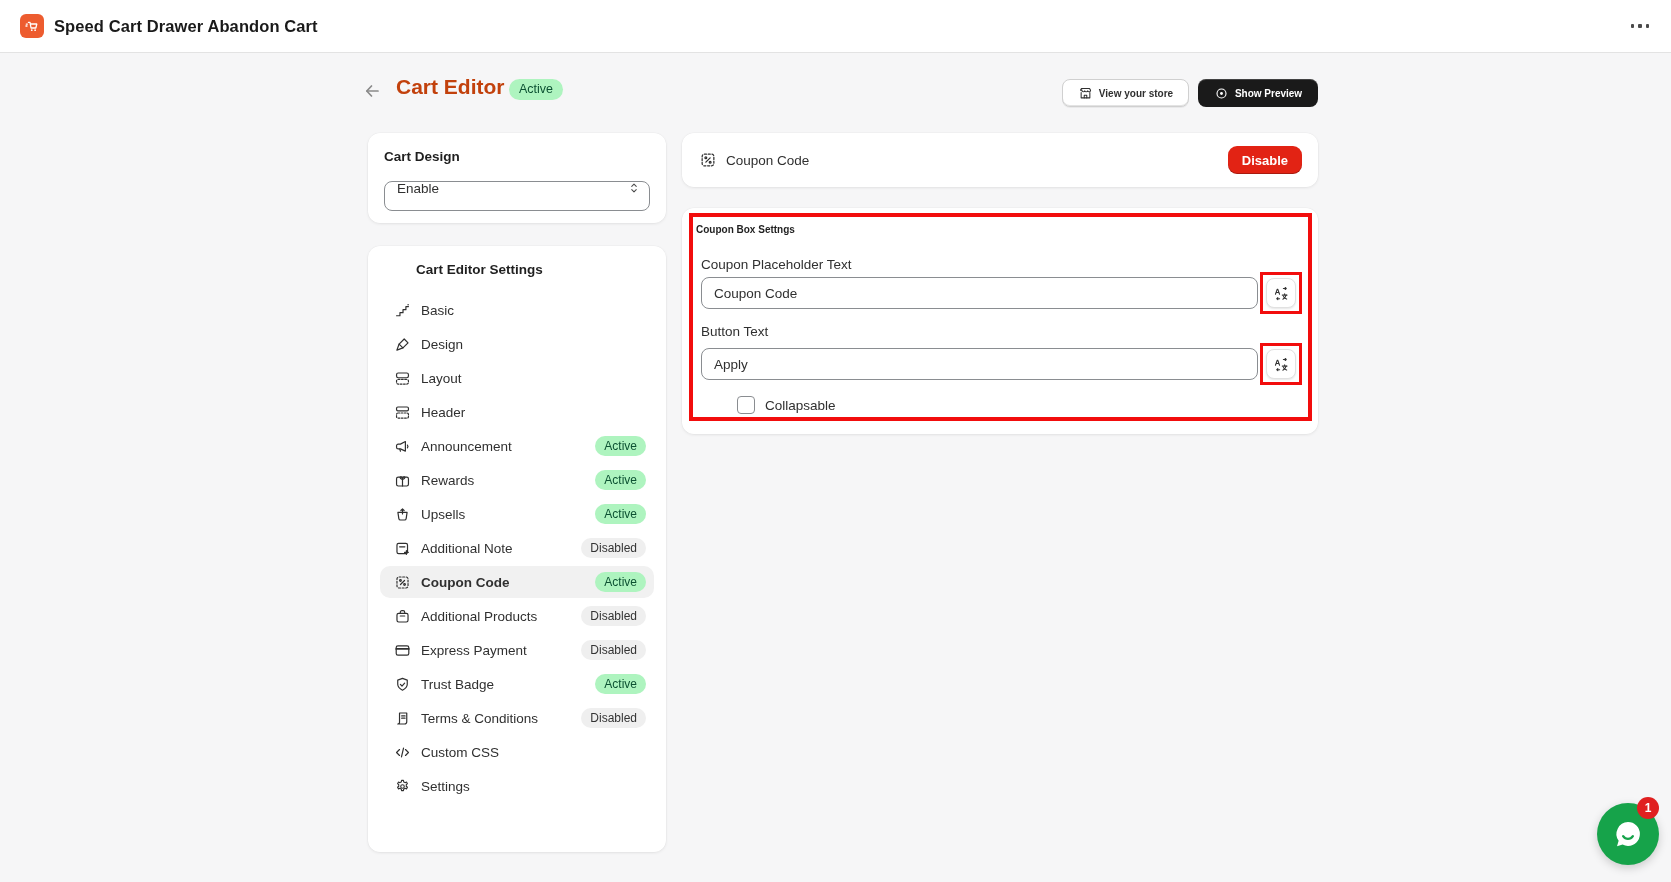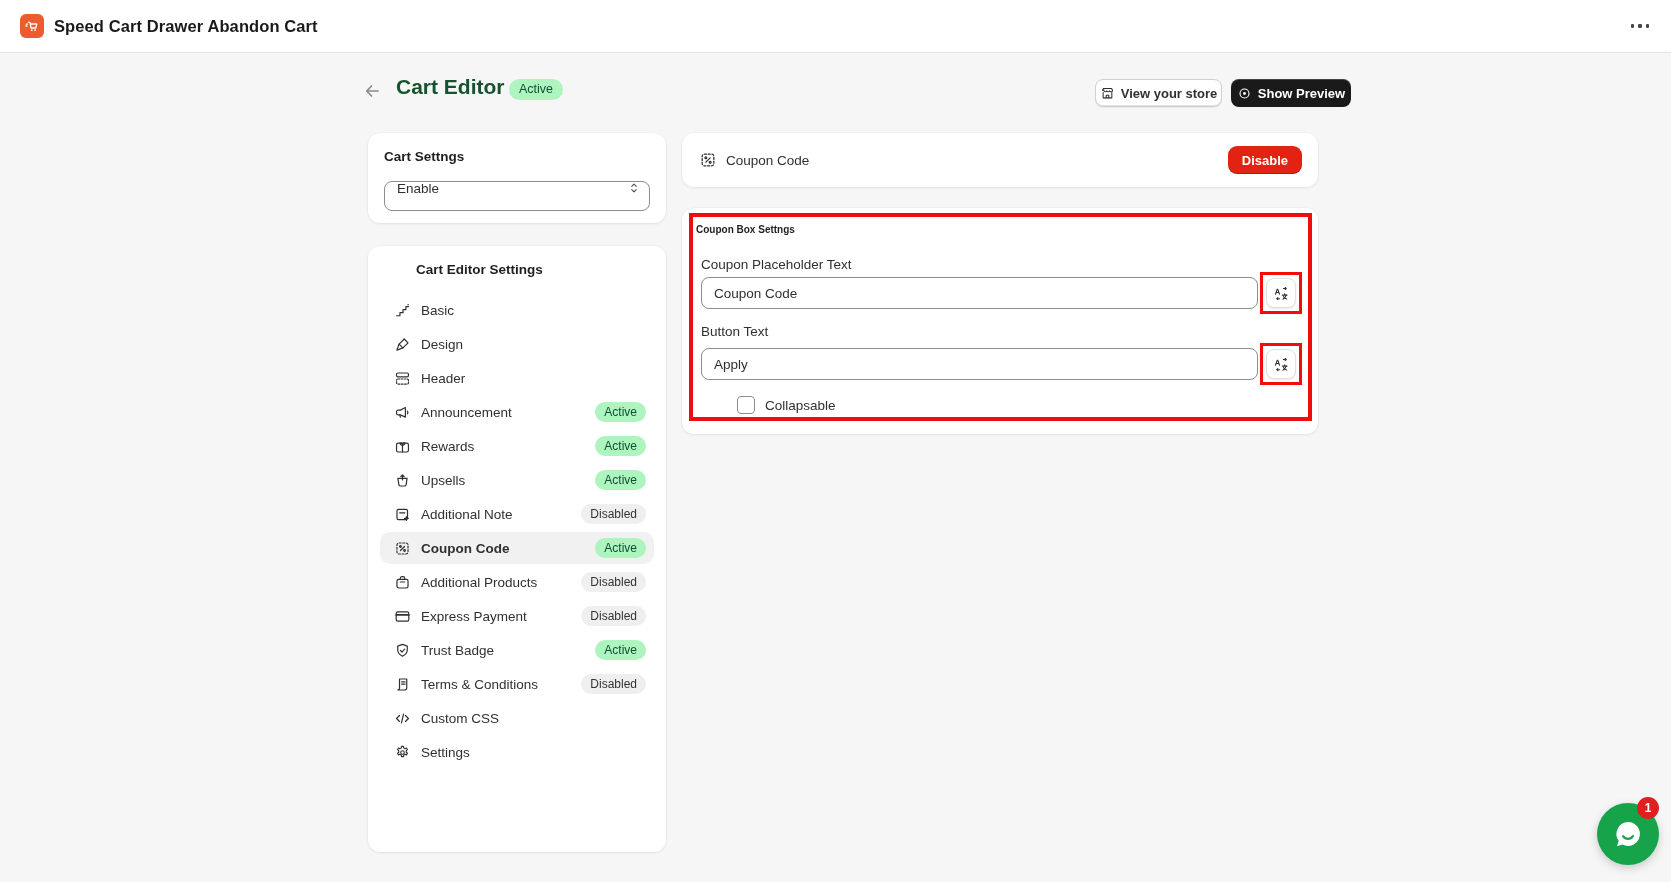--- a/index.html
+++ b/index.html
@@ -28,34 +28,34 @@
   .app-title { font-size:16.5px; font-weight:700; color:#1a1a1a; letter-spacing:.1px; }
   .kebab {
     position:absolute; right:20px; top:16px; height:20px;
     display:flex; align-items:center; gap:4px; cursor:pointer; padding:2px;
   }
   .kebab i { width:3.5px; height:3.5px; background:#4a4a4a; border-radius:1px; display:block; }
 
   
   .back-btn { position:absolute; left:358px; top:77px; width:28px; height:28px;
     display:flex; align-items:center; justify-content:center; border-radius:6px; cursor:pointer; }
-  .page-title { position:absolute; left:396px; top:75px; font-size:21px; font-weight:700; color:#14532d; }
+  .page-title { position:absolute; left:396px; top:75px; font-size:21px; font-weight:700; color:#c2410c; }
   .badge {
     display:inline-flex; align-items:center; justify-content:center;
     font-size:12.5px; font-weight:500; border-radius:11px; padding:2px 10px; line-height:17px;
     white-space:nowrap;
   }
   .badge--active   { background:var(--active-badge-bg);   color:var(--active-badge-text); }
   .badge--disabled { background:var(--disabled-badge-bg); color:var(--disabled-badge-text); }
   .badge--new      { background:var(--new-badge-bg);      color:var(--new-badge-text); }
   .header-badge { position:absolute; left:509px; top:79px; }
 
   .btn { display:flex; align-items:center; justify-content:center; gap:6px;
-    height:28px; border-radius:8px; font-size:13px; font-weight:600; cursor:pointer;
-    white-space:nowrap;margin-left:33px; }
+    height:28px; border-radius:8px; font-size:10px; font-weight:600; cursor:pointer;
+    white-space:nowrap; }
   .btn-secondary {
     position:absolute; left:1062px; top:79px; width:127px;
     background:#ffffff; color:#303030; border:1px solid #d0d0d0;
     box-shadow:0 1px 0 rgba(0,0,0,.05), inset 0 -1px 0 #e3e3e3;
   }
   .btn-dark {
     position:absolute; left:1198px; top:79px; width:120px;
     background:var(--dark-button-bg); color:#ffffff;
     box-shadow:inset 0 1px 0 rgba(255,255,255,.18);
   }
@@ -182,21 +182,21 @@
   <span>
     <svg width="15" height="15" viewBox="0 0 20 20" fill="none" stroke="#ffffff" stroke-width="1.5">
       <circle cx="10" cy="10" r="6"></circle>
       <circle cx="10" cy="10" r="1.9" fill="#ffffff" stroke="none"></circle>
     </svg>
   </span>
   <span>Show Preview</span>
 </div>
 
 <div class="card card-status">
-  <div class="card-heading">Cart Settngs</div>
+  <div class="card-heading">Cart Design</div>
   <div class="select-box">
     <span>Enable</span>
     <span class="spacer"></span>
     <span>
       <svg width="14" height="14" viewBox="0 0 20 20" fill="none" stroke="#4a4a4a" stroke-width="1.5" stroke-linecap="round" stroke-linejoin="round">
         <path d="M6.8 7.6 10 4.4l3.2 3.2"></path>
           <path d="M6.8 12.4 10 15.6l3.2-3.2"></path>
       </svg>
     </span>
   </div>
@@ -216,20 +216,30 @@
 
   </div>
       <div class="side-item">
     <span class="s-icon">
           <svg width="17" height="17" viewBox="0 0 20 20" fill="none" stroke="currentColor" stroke-width="1.4" stroke-linecap="round" stroke-linejoin="round">
             <path d="M12 3.5 16.5 8l-6 6L6 9.5z"></path>
             <path d="M6 9.5 3.4 16.6 10.5 14"></path>
           </svg>
         </span>
     <span class="s-label">Design</span>
+
+  </div>
+      <div class="side-item">
+    <span class="s-icon">
+          <svg width="17" height="17" viewBox="0 0 20 20" fill="none" stroke="currentColor" stroke-width="1.4" stroke-linecap="round" stroke-linejoin="round">
+            <rect x="3" y="3.5" width="14" height="5.6" rx="2"></rect>
+            <rect x="3" y="11" width="14" height="5.6" rx="2" stroke-dasharray="2.1 1.7"></rect>
+          </svg>
+        </span>
+    <span class="s-label">Layout</span>
 
   </div>
       <div class="side-item">
     <span class="s-icon">
           <svg width="17" height="17" viewBox="0 0 20 20" fill="none" stroke="currentColor" stroke-width="1.4" stroke-linecap="round" stroke-linejoin="round">
             <rect x="3" y="3.5" width="14" height="4.6" rx="1.6"></rect>
             <rect x="3" y="10.6" width="14" height="6" rx="1.6" stroke-dasharray="2.1 1.7"></rect>
           </svg>
         </span>
     <span class="s-label">Header</span>

